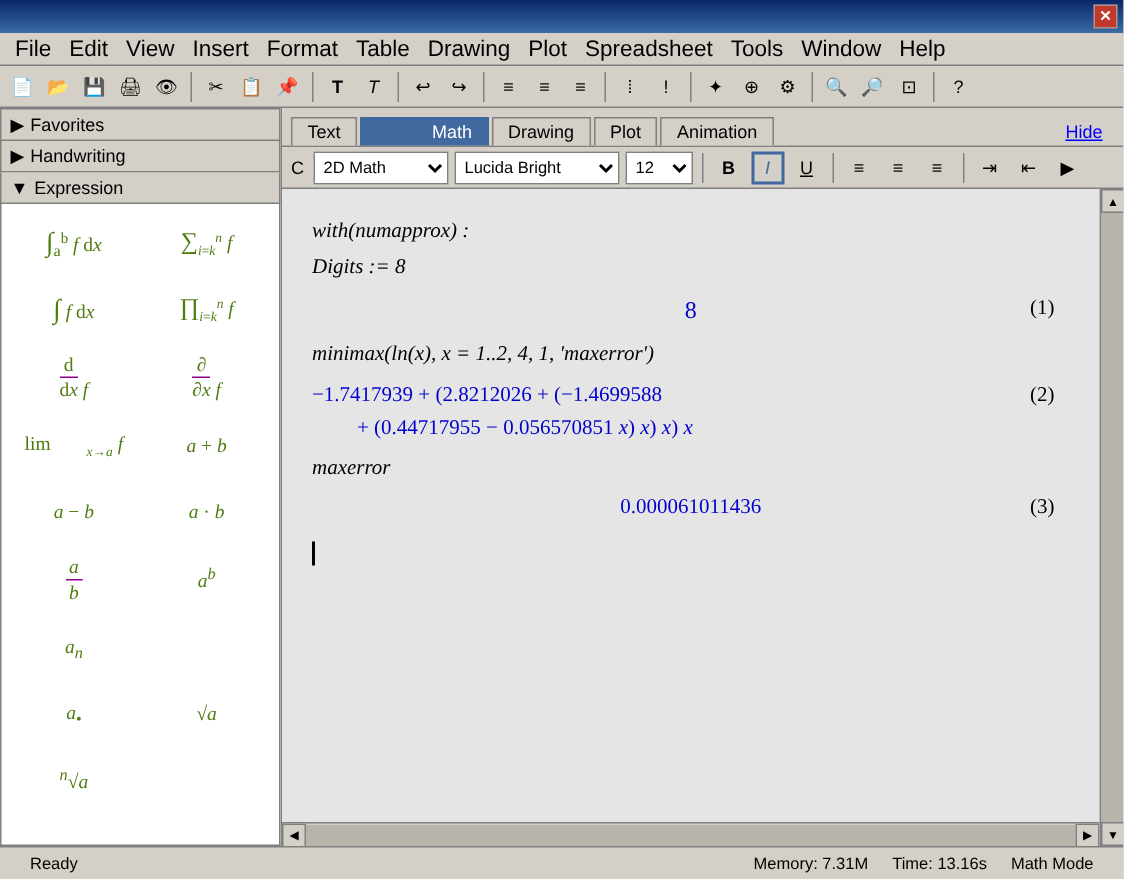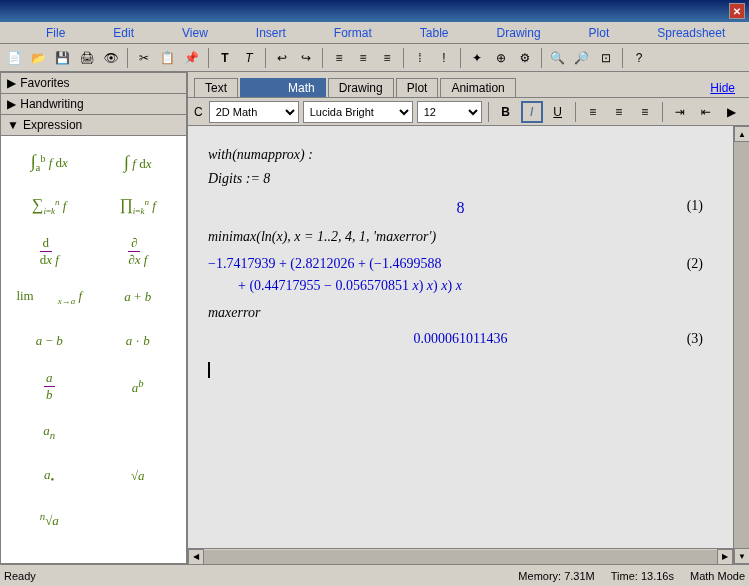--- a/index.html
+++ b/index.html
@@ -40,23 +40,22 @@
       background: #d4d0c8;
       border-bottom: 1px solid #808080;
       padding: 2px 4px;
       display: flex;
       align-items: center;
       height: 22px;
     }
     .menu-item {
       padding: 2px 6px;
       cursor: pointer;
-      font-size: 12px;
-      color: #1d4ed8;
-      margin-left: 36px;
+      font-size: 15px;
+      color: #000000;
     }
 
     
     #toolbar {
       background: #d4d0c8;
       border-bottom: 1px solid #808080;
       padding: 2px 4px;
       display: flex;
       align-items: center;
       height: 28px;
@@ -209,21 +208,21 @@
       line-height: 1.6;
     }
 
     .maple-blue { color: #0000cd; }
     .maple-black { color: #000; }
 
     
     #status-bar {
       background: #d4d0c8;
       border-top: 1px solid #808080;
-      padding: 2px 4px;
+      padding: 2px 20px;
       display: flex;
       align-items: center;
       justify-content: space-between;
       height: 22px;
       font-size: 11px;
     }
 
     
     #content-hscroll {
       height: 16px;
@@ -355,27 +354,27 @@
     <div class="panel-scroll">
       <div class="expression-grid">
 
         <div class="expr-item">
           <span class="expr-math">
             <span style="font-size:18px;">∫</span><sub>a</sub><sup style="font-size:10px;">b</sup> <i>f</i> d<i>x</i>
           </span>
         </div>
         <div class="expr-item">
           <span class="expr-math">
+            <span style="font-size:16px;">∑</span><sub style="font-size:9px;"><i>i</i>=<i>k</i></sub><sup style="font-size:9px;"><i>n</i></sup> <i>f</i>
+          </span>
+        </div>
+
+        <div class="expr-item">
+          <span class="expr-math">
             <span style="font-size:18px;">∫</span> <i>f</i> d<i>x</i>
-          </span>
-        </div>
-
-        <div class="expr-item">
-          <span class="expr-math">
-            <span style="font-size:16px;">∑</span><sub style="font-size:9px;"><i>i</i>=<i>k</i></sub><sup style="font-size:9px;"><i>n</i></sup> <i>f</i>
           </span>
         </div>
         <div class="expr-item">
           <span class="expr-math">
             <span style="font-size:16px;">∏</span><sub style="font-size:9px;"><i>i</i>=<i>k</i></sub><sup style="font-size:9px;"><i>n</i></sup> <i>f</i>
           </span>
         </div>
 
         <div class="expr-item">
           <span class="expr-math">
@@ -465,21 +464,21 @@
     </div>
 
     <div id="format-bar">
       <span style="font-size:12px; margin-right:2px;">C</span>
       <select class="fmt-select" style="width:90px;">
         <option>2D Math</option>
       </select>
       <select class="fmt-select" style="width:110px;">
         <option>Lucida Bright</option>
       </select>
-      <select class="fmt-select" style="width:65px;">
+      <select class="fmt-select" style="width:45px;">
         <option>12</option>
       </select>
       <div class="fmt-sep"></div>
       <button class="fmt-btn bold">B</button>
       <button class="fmt-btn italic" style="color:#4169a0; border:2px solid #4169a0;">I</button>
       <button class="fmt-btn underline">U</button>
       <div class="fmt-sep"></div>
       <button class="fmt-btn">≡</button>
       <button class="fmt-btn">≡</button>
       <button class="fmt-btn">≡</button>

